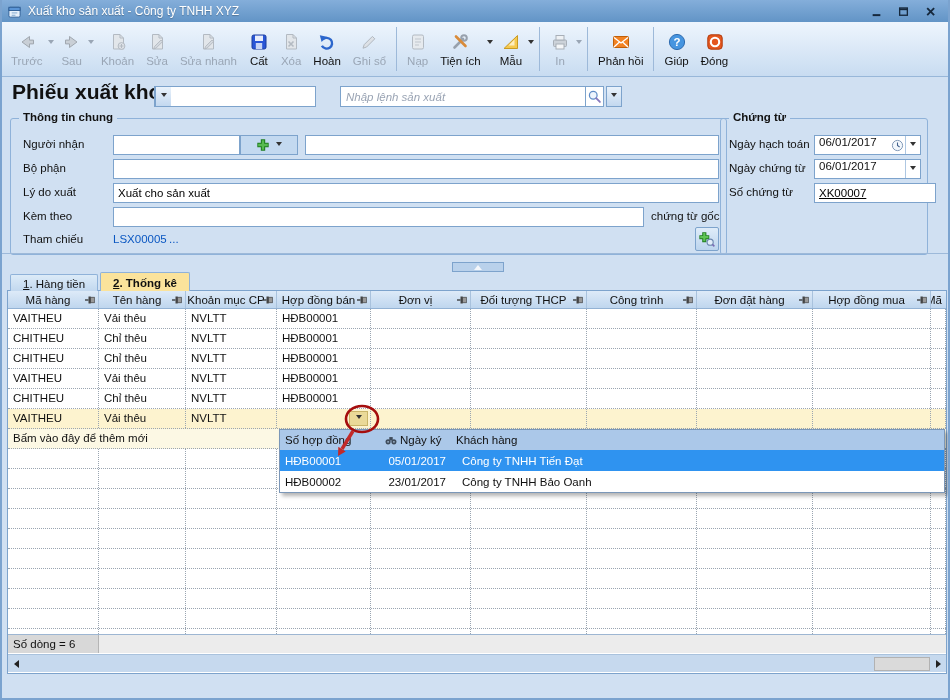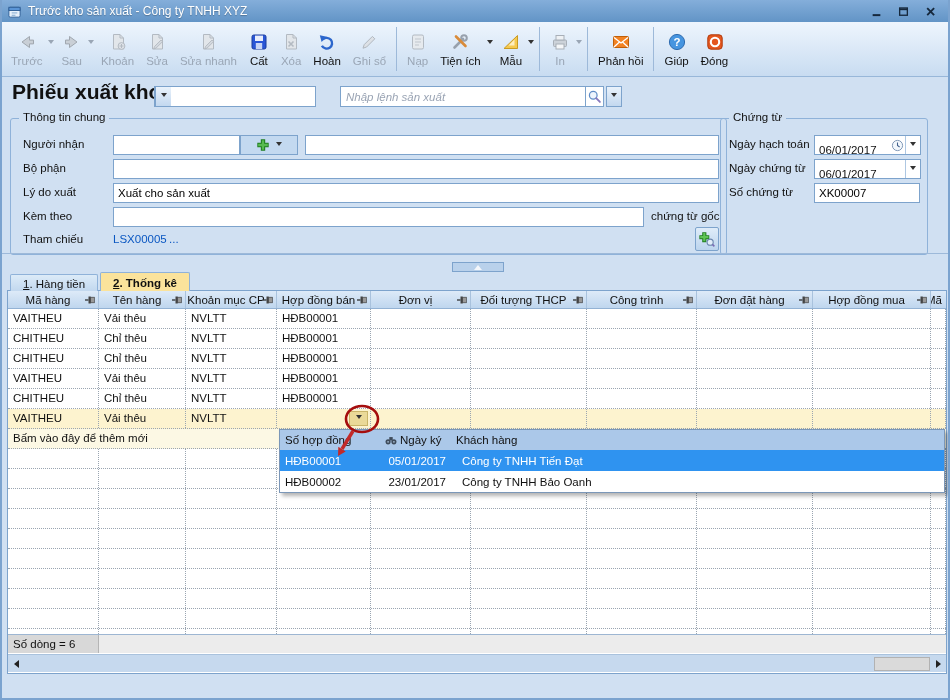--- a/index.html
+++ b/index.html
@@ -39,31 +39,31 @@
 .combo-caret{width:16px;border-left:1px solid #7da3cc;background:linear-gradient(#e9f2fb,#c3d8ef);
   display:flex;align-items:center;justify-content:center}
 .search-wrap{position:absolute;left:338px;top:86px;height:33px;display:flex}
 .search-input{width:245px;height:21px;border:1px solid #7da3cc;border-right:none;padding:0 5px;font:inherit;outline:none}
 .search-input::placeholder{color:#9aa4b4;font-style:italic}
 .search-btn{width:19px;height:21px;border:1px solid #7da3cc;background:#fff;display:flex;align-items:center;justify-content:center}
 .search-caret{width:16px;height:21px;margin-left:2px;border:1px solid #7da3cc;background:linear-gradient(#e9f2fb,#c3d8ef);
   display:flex;align-items:center;justify-content:center}
 
 .groupbox{position:absolute;border:1px solid #8fb2d9;border-radius:3px}
-.gb-title{position:absolute;top:-8px;left:8px;background:var(--main_bg);padding:0 4px;font-weight:normal;white-space:nowrap}
+.gb-title{position:absolute;top:-8px;left:8px;background:var(--main_bg);padding:0 4px;font-weight:bold;white-space:nowrap}
 #gb-info{left:8px;top:118px;width:717px;height:137px}
 #gb-doc{left:718px;top:118px;width:208px;height:137px}
 .fld-label{position:absolute;white-space:nowrap}
 .txt{position:absolute;height:20px;border:1px solid #7da3cc;background:#fff;font:inherit;padding:0 4px;outline:none}
 .split-btn{position:absolute;height:20px;background:#c3d9f0;border:1px solid #7da3cc;display:flex;align-items:center;justify-content:center;gap:6px}
 .link{color:var(--link_blue);cursor:pointer}
 .addsearch-btn{position:absolute;width:24px;height:24px;border:1px solid #7da3cc;border-radius:2px;
   background:linear-gradient(#dfecf9,#bcd4ee);display:flex;align-items:center;justify-content:center}
 .datefield{position:absolute;height:20px;border:1px solid #7da3cc;background:#fff;display:flex;align-items:stretch}
-.datefield .dval{flex:1;padding:8px 0 0 4px;white-space:nowrap}
+.datefield .dval{flex:1;padding:0 0 0 4px;white-space:nowrap}
 .date-ico{width:16px;display:flex;align-items:center;justify-content:center}
 .date-caret{width:15px;border-left:1px solid #aec7e2;display:flex;align-items:center;justify-content:center}
 
 .split-strip{position:absolute;top:253px;left:0;right:0;height:19px;border-top:1px solid #9db9d9}
 .split-handle{position:absolute;left:450px;top:8px;width:52px;height:10px;background:#b9d1eb;border:1px solid #7da3cc;
   display:flex;align-items:center;justify-content:center}
 .spl-arrow{width:0;height:0;border:4px solid transparent;border-bottom:5px solid #f4f7fb;margin-top:-4px}
 
 .tabs{position:absolute;left:8px;top:272px;display:flex;align-items:flex-end;z-index:5}
 .tab{height:17px;padding:1px 12px 0;border:1px solid #8fb2d9;border-bottom:none;border-radius:2px 2px 0 0;
@@ -239,21 +239,21 @@
 </svg>
 
 <div class="window">
 
   <div class="titlebar">
     <span style="display:flex">
         <svg width="15" height="15">
           <use href="#i-app"></use>
         </svg>
       </span>
-    <span class="title-text">Trước kho sản xuất - Công ty TNHH XYZ</span>
+    <span class="title-text">Xuất kho sản xuất - Công ty TNHH XYZ</span>
     <div class="win-controls">
       <span>
           <svg width="11" height="11">
             <use href="#i-min"></use>
           </svg>
         </span>
       <span>
           <svg width="11" height="11">
             <use href="#i-max"></use>
           </svg>
@@ -477,21 +477,21 @@
         </span>
     </div>
     <span class="fld-label" style="left:8px;top:43px">Ngày chứng từ</span>
     <div class="datefield" style="left:93px;top:40px;width:107px">
       <span class="dval">06/01/2017</span>
       <span class="date-caret">
           <i class="car"></i>
         </span>
     </div>
     <span class="fld-label" style="left:8px;top:67px">Số chứng từ</span>
-    <input class="txt" style="left: 93px; top: 64px; width: 106px;" value="XK00007">
+    <input class="txt" style="left: 93px; top: 64px; width: 122px; text-decoration: underline;" value="XK00007">
   </div>
 
   <div class="split-strip">
     <div class="split-handle">
       <i class="spl-arrow"></i>
     </div>
   </div>
 
   <div class="tabs">
     <div class="tab">

